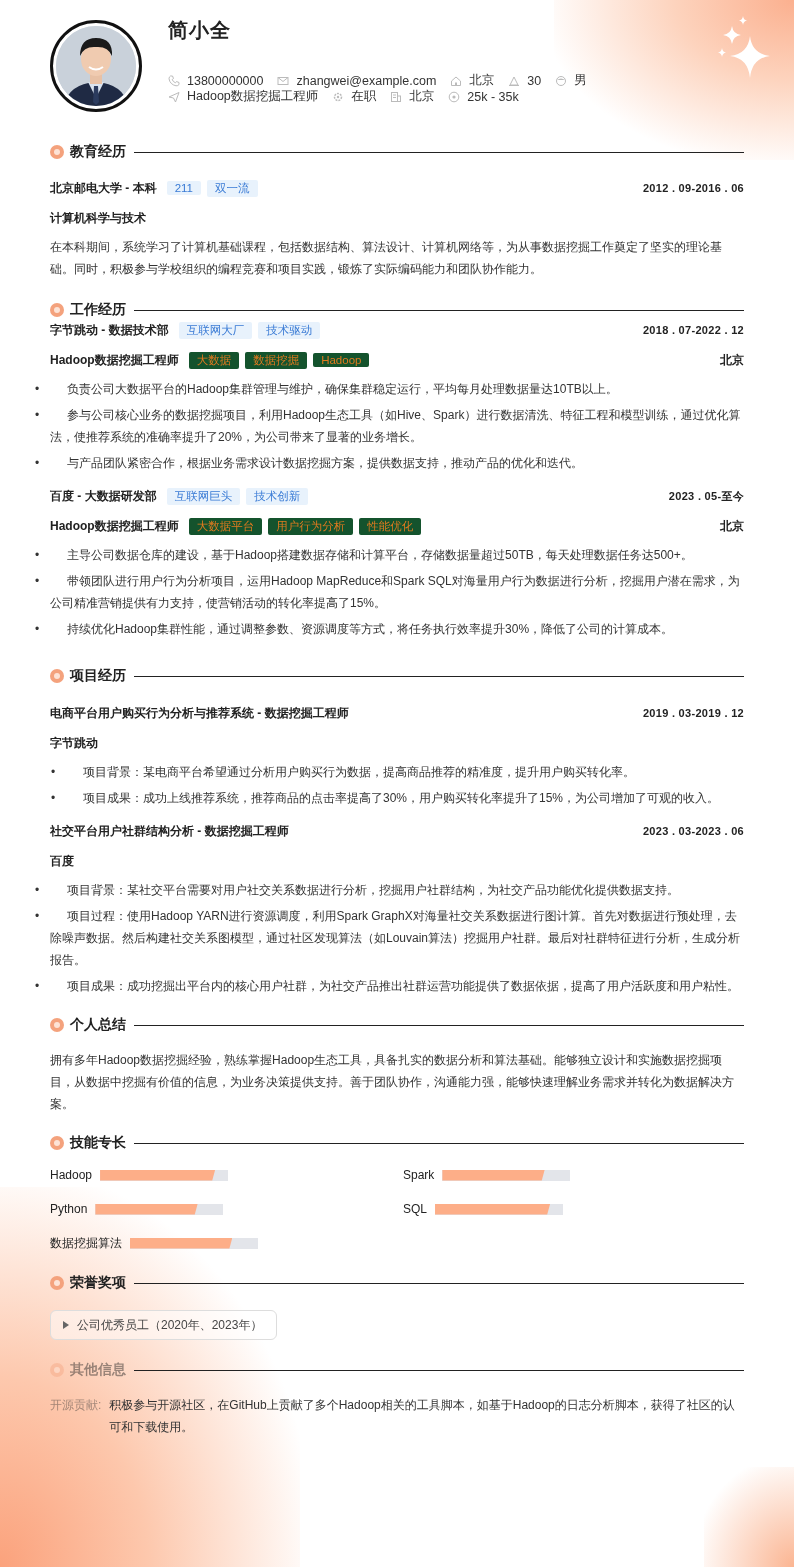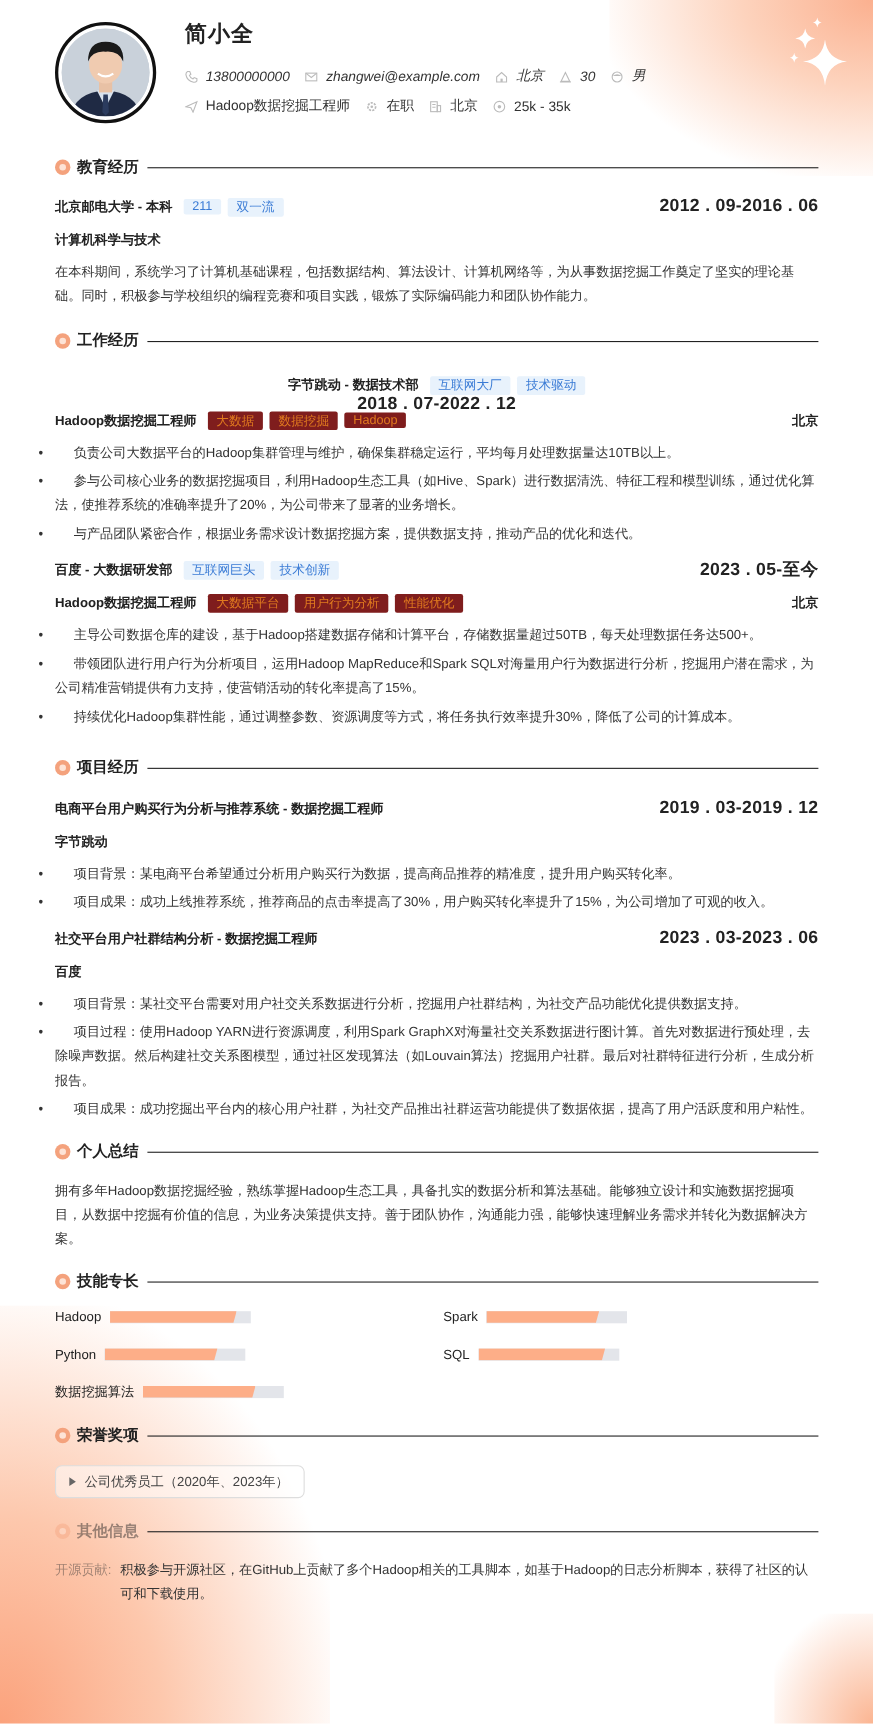--- a/index.html
+++ b/index.html
@@ -34,38 +34,38 @@
   .avatar {
     position: absolute; left: 0; top: 20px; width: 92px; height: 92px;
     border-radius: 50%; border: 3px solid #111; background: #fff; padding: 3px;
   }
   .avatar-inner {
     width: 100%; height: 100%; border-radius: 50%; overflow: hidden;
     background: linear-gradient(#cfd6de, #b9c3cd); position: relative;
   }
   .name { position: absolute; left: 118px; top: 17px; font-size: 20px; font-weight: bold; color: #222; letter-spacing: 1px; }
   .info-row { position: absolute; left: 118px; display: flex; align-items: center; font-size: 12.5px; color: #333; }
-  .info-row.r1 { top: 61px; font-style: italic; }
+  .info-row.r1 { top: 72px; }
   .info-row.r2 { top: 88px; }
   .info-item { display: flex; align-items: center; margin-right: 14px; }
   .info-icon { width: 12px; height: 12px; margin-right: 7px; color: #b8b8b8; display: inline-flex; }
 
   
   .sec-head { display: flex; align-items: center; height: 20px; margin-top: 14px; }
   .sec-icon { width: 14px; height: 14px; border-radius: 50%; background: #f4a27d; margin-right: 6px; position: relative; }
   .sec-icon::after { content: ""; position: absolute; left: 4px; top: 4px; width: 6px; height: 6px; border-radius: 50%; background: #fde3d6; }
   .sec-title { font-size: 14px; font-weight: bold; color: #222; margin-right: 8px; }
   .sec-line { flex: 1; height: 1px; background: #222; }
 
   .row-between { display: flex; justify-content: space-between; align-items: center; }
   .bold { font-weight: bold; font-size: 12px; color: #222; }
-  .date { font-weight: bold; font-size: 16px; color: #222; letter-spacing: 0.3px; }
+  .date { font-weight: bold; font-size: 11px; color: #222; letter-spacing: 0.3px; }
   .tag { display: inline-block; font-size: 11.5px; padding: 1px 8px; margin-left: 6px; border-radius: 2px; }
   .tag.blue { background: #e8f2fc; color: #3a7bd5; }
-  .tag.orange { background: #7f1d1d; color: #e07a1f; }
+  .tag.orange { background: #14532d; color: #e07a1f; }
   .para { font-size: 12px; line-height: 22px; color: #333; }
   ul.bullets { list-style: none; }
   ul.bullets li { position: relative; padding-left: 0; font-size: 12px; line-height: 22px; color: #333; margin-bottom: 4px; text-indent: 17px; }
   ul.bullets li::before { content: "•"; position: absolute; left: -15px; text-indent: 0; top: 0; font-size: 12px; color: #333; }
   ul.bullets li { padding-left: 0; }
 
   .skills { display: grid; grid-template-columns: 353px 340px; row-gap: 18px; margin-top: 14px; }
   .skill { display: flex; align-items: center; height: 16px; }
   .skill-label { font-size: 12px; color: #222; margin-right: 8px; }
   .skill-track { width: 128px; height: 11px; background: #e3e5ea; position: relative; }
@@ -214,21 +214,21 @@
     <div class="para" style="margin-top:8px;">在本科期间，系统学习了计算机基础课程，包括数据结构、算法设计、计算机网络等，为从事数据挖掘工作奠定了坚实的理论基础。同时，积极参与学校组织的编程竞赛和项目实践，锻炼了实际编码能力和团队协作能力。</div>
   </div>
 
   <div class="sec-head" style="margin-top:20px">
     <span class="sec-icon"></span>
     <span class="sec-title">工作经历</span>
     <span class="sec-line"></span>
   </div>
 
   <div>
-    <div class="row-between" style="margin-top:22px;height:20px;flex-direction:column;">
+    <div class="row-between" style="margin-top:0;height:20px;">
       <div style="display:flex;align-items:center;">
         <span class="bold">字节跳动 - 数据技术部</span>
         <span class="tag blue" style="margin-left:10px">互联网大厂</span>
         <span class="tag blue">技术驱动</span>
       </div>
       <span class="date">2018 . 07-2022 . 12</span>
     </div>
     <div class="row-between" style="margin-top:10px;height:20px;">
       <div style="display:flex;align-items:center;">
         <span class="bold">Hadoop数据挖掘工程师</span>
@@ -275,21 +275,21 @@
     <span class="sec-title">项目经历</span>
     <span class="sec-line"></span>
   </div>
 
   <div>
     <div class="row-between" style="margin-top:17px;height:20px;">
       <span class="bold">电商平台用户购买行为分析与推荐系统 - 数据挖掘工程师</span>
       <span class="date">2019 . 03-2019 . 12</span>
     </div>
     <div class="bold" style="margin-top:10px;line-height:20px;">字节跳动</div>
-    <ul class="bullets" style="margin-top:8px;">
+    <ul class="bullets" style="margin-top:8px;margin-left:16px;">
       <li>项目背景：某电商平台希望通过分析用户购买行为数据，提高商品推荐的精准度，提升用户购买转化率。</li>
       <li>项目成果：成功上线推荐系统，推荐商品的点击率提高了30%，用户购买转化率提升了15%，为公司增加了可观的收入。</li>
     </ul>
   </div>
 
   <div>
     <div class="row-between" style="margin-top:12px;height:20px;">
       <span class="bold">社交平台用户社群结构分析 - 数据挖掘工程师</span>
       <span class="date">2023 . 03-2023 . 06</span>
     </div>

